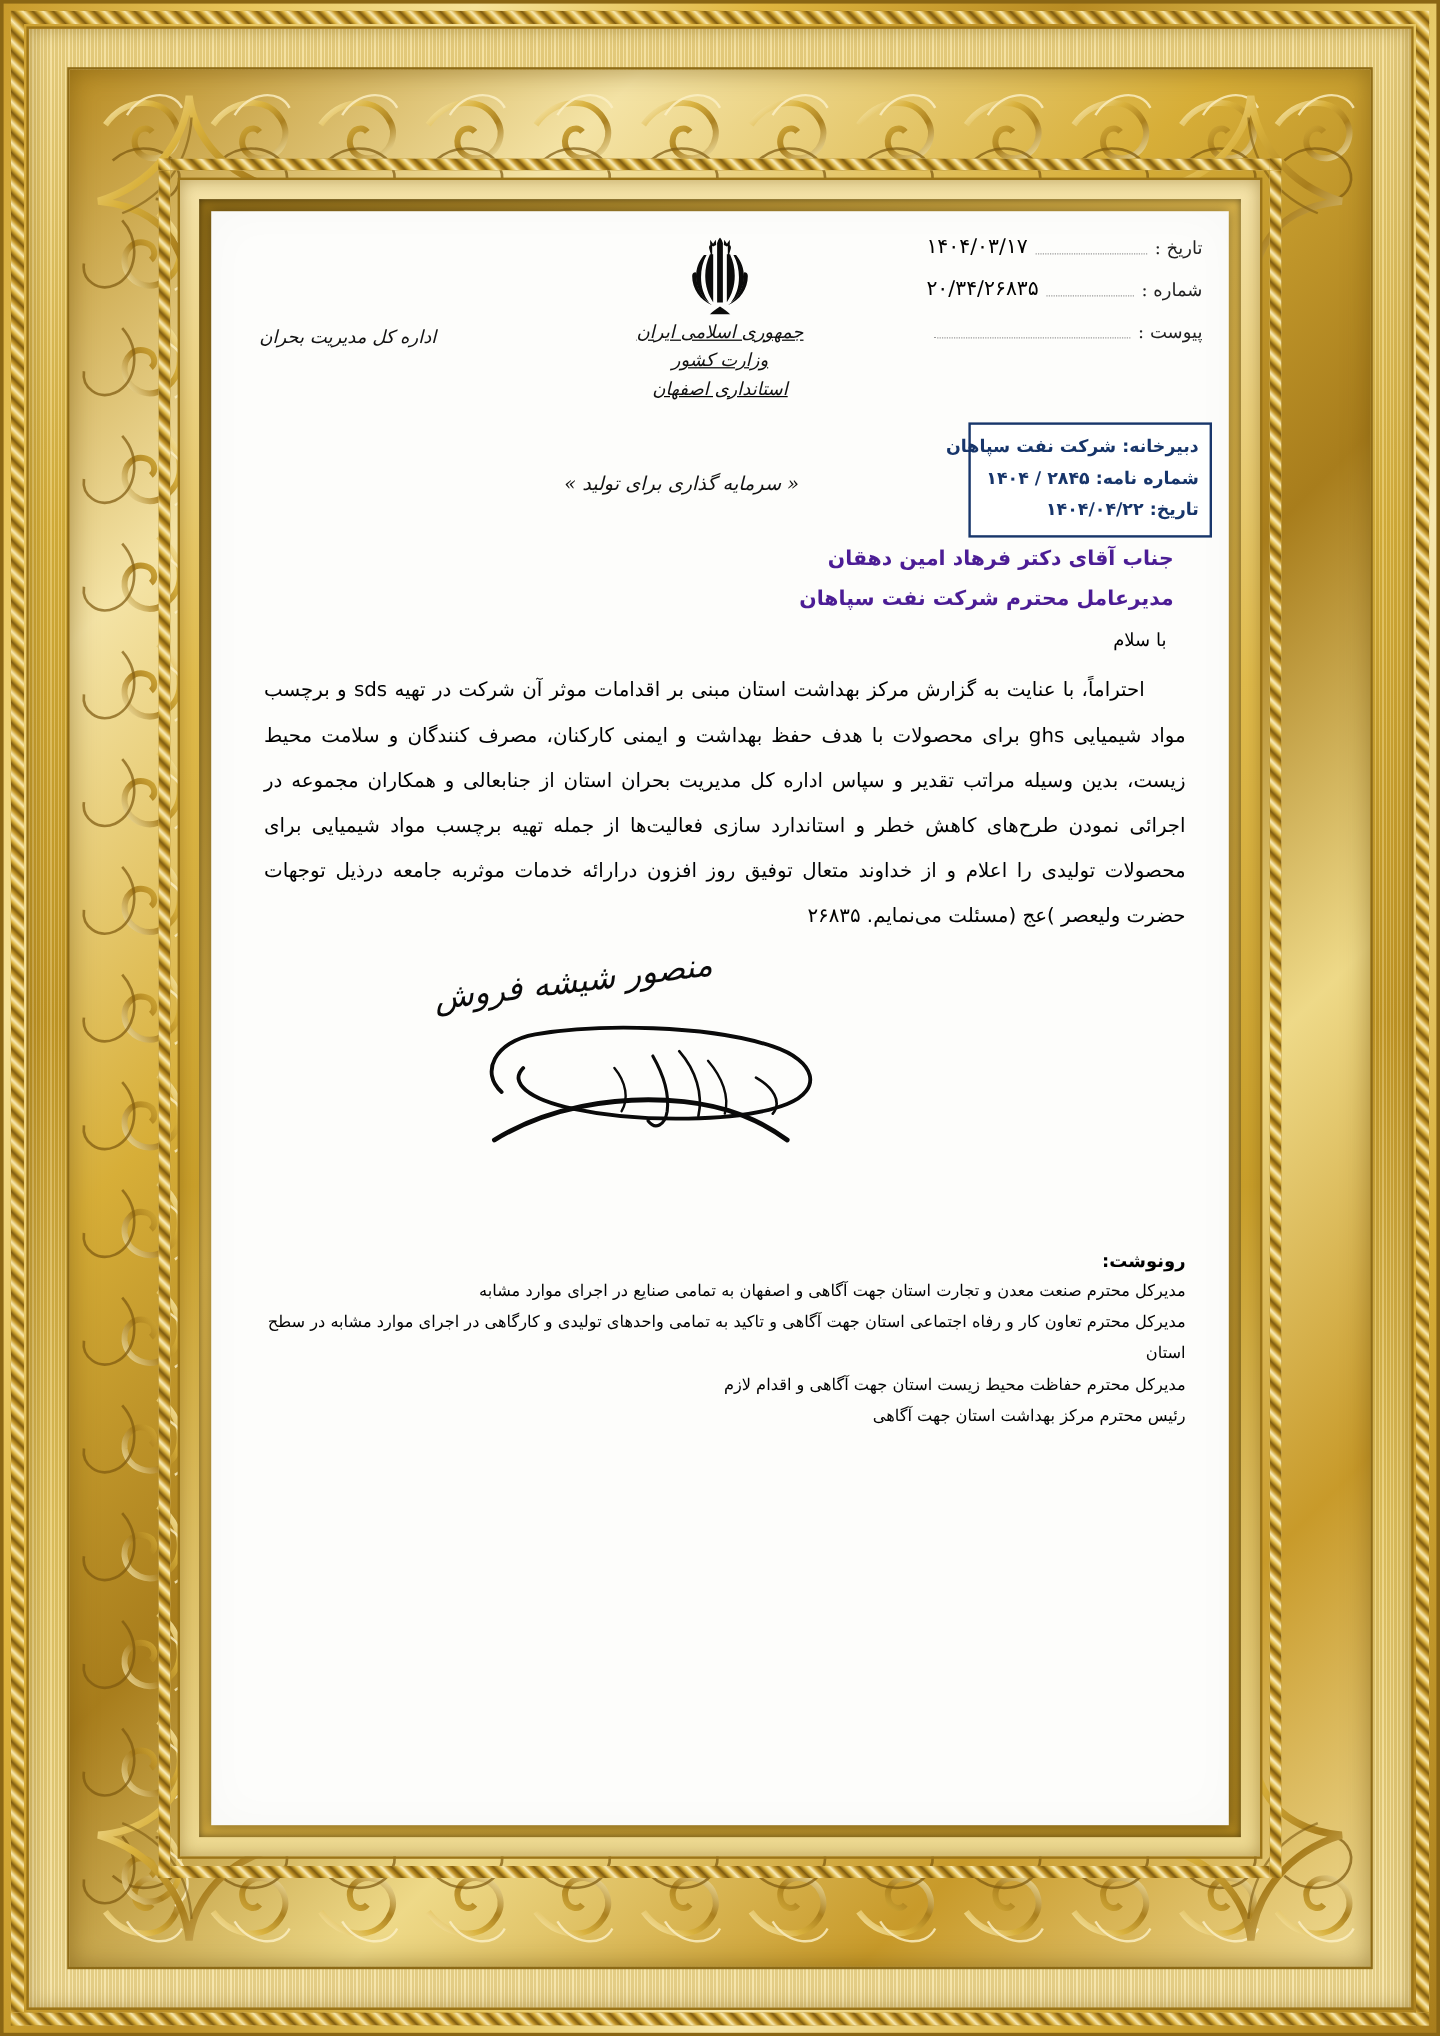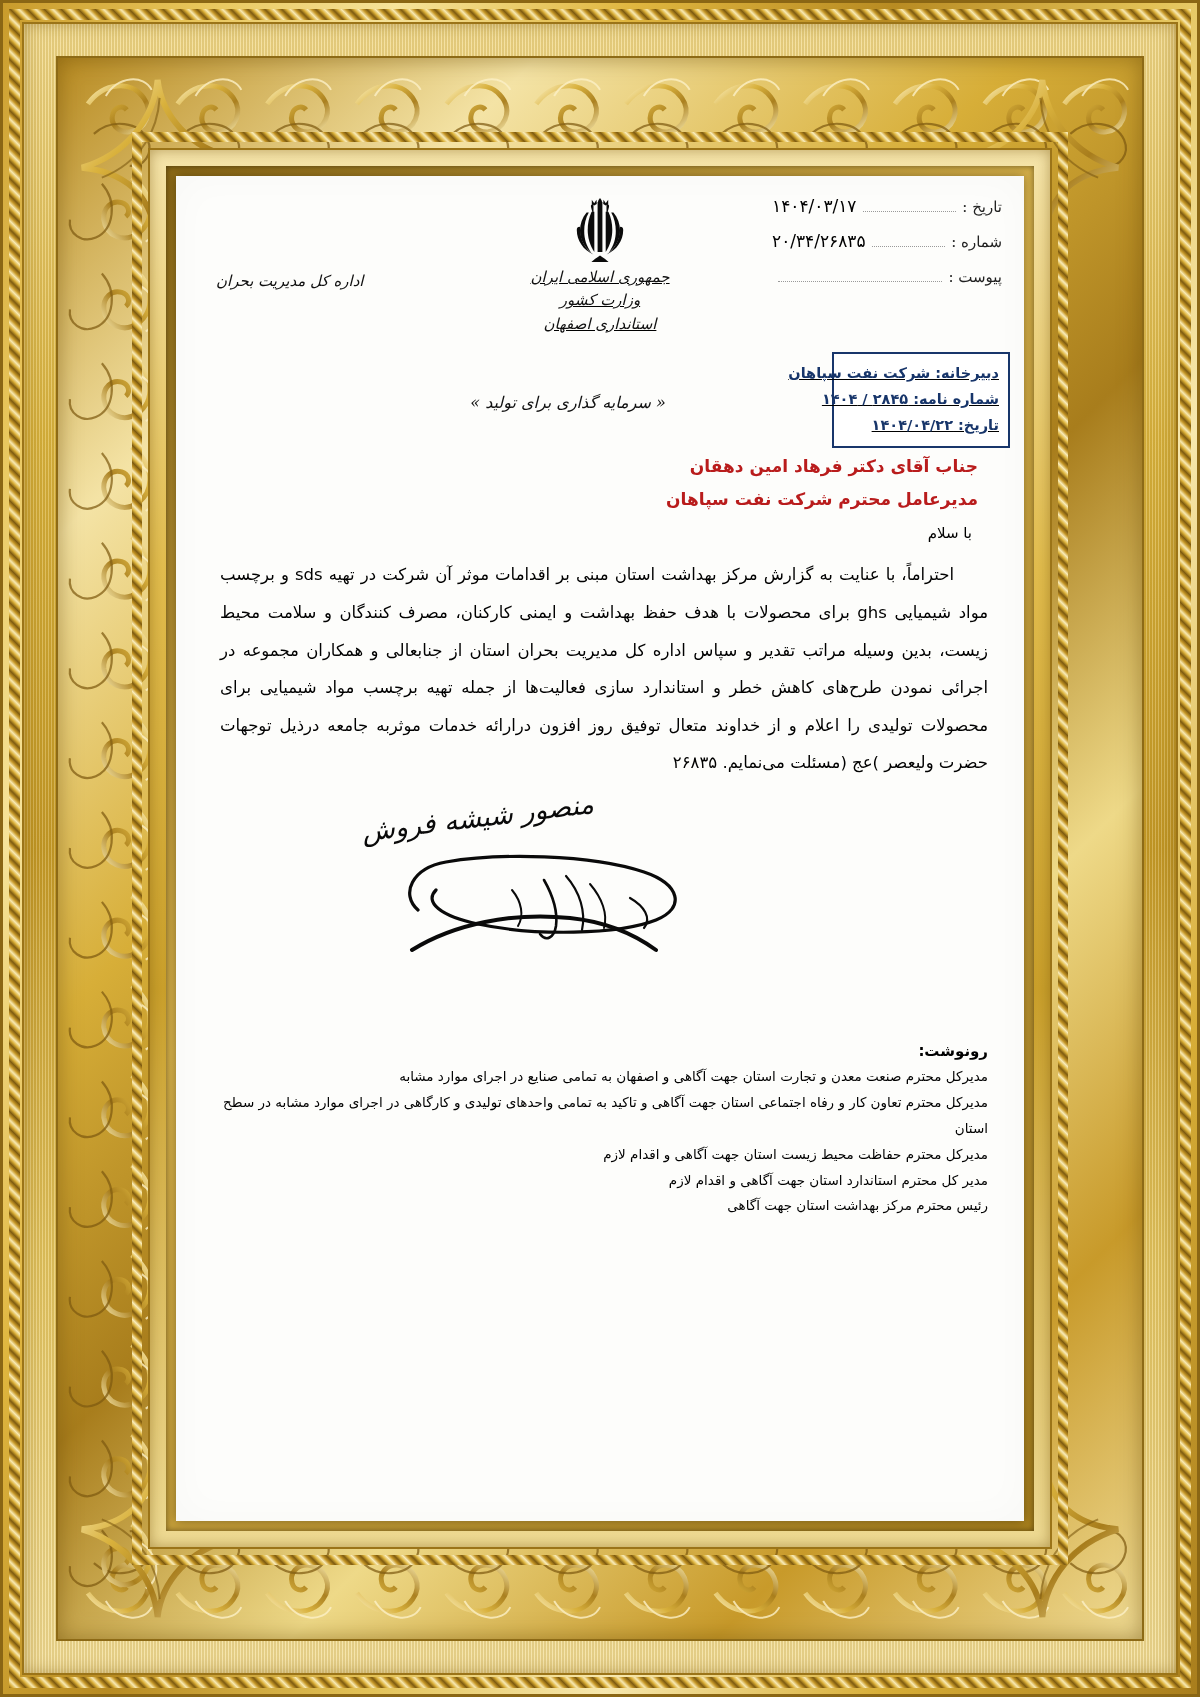--- a/index.html
+++ b/index.html
@@ -177,26 +177,25 @@
     color: #000;
     white-space: nowrap;
     margin-top: 24px;
   }
 
   
   .stamp-box {
     position: absolute;
     right: 14px;
     top: 176px;
-    width: 178px;
+    width: 203px;
     border: 2px solid #18366b;
     background: rgba(255,255,255,.9);
     padding: 7px 9px 8px;
     text-align: right;
-    text-decoration: underline;
   }
   .stamp-line {
     font-size: 14.5px;
     font-weight: bold;
     color: #17356a;
     line-height: 1.78;
     white-space: nowrap;
   }
 
   
@@ -212,21 +211,21 @@
 
   
   .addressee {
     margin: 38px 46px 0 0;
     text-align: right;
     padding-left: 40px;
   }
   .addressee div {
     font-size: 17px;
     font-weight: bold;
-    color: #b91c1c;
+    color: #4c1d95;
     line-height: 1.95;
   }
 
   .salutation {
     margin: 8px 52px 0 0;
     text-align: right;
     font-size: 15px;
     color: #000;
   }
 
@@ -466,18 +465,17 @@
           <path d="M236 66 C250 74 258 86 250 96" stroke-width="2.2"></path>
         </g>
       </svg>
     </div>
 
     <div class="cc-wrap">
       <div class="cc-title">رونوشت:</div>
       <div class="cc-item">مدیرکل محترم صنعت معدن و تجارت استان جهت آگاهی و اصفهان به تمامی صنایع در اجرای موارد مشابه</div>
       <div class="cc-item">مدیرکل محترم تعاون کار و رفاه اجتماعی استان جهت آگاهی و تاکید به تمامی واحدهای تولیدی و کارگاهی در اجرای موارد مشابه در سطح استان</div>
       <div class="cc-item">مدیرکل محترم حفاظت محیط زیست استان جهت آگاهی و اقدام لازم</div>
-      <div class="cc-item">مدیر کل محترم استاندارد استان جهت آگاهی و اقدام لازم</div>
       <div class="cc-item">رئیس محترم مرکز بهداشت استان جهت آگاهی</div>
     </div>
 
   </div>
 </div>
 
 </body></html>

